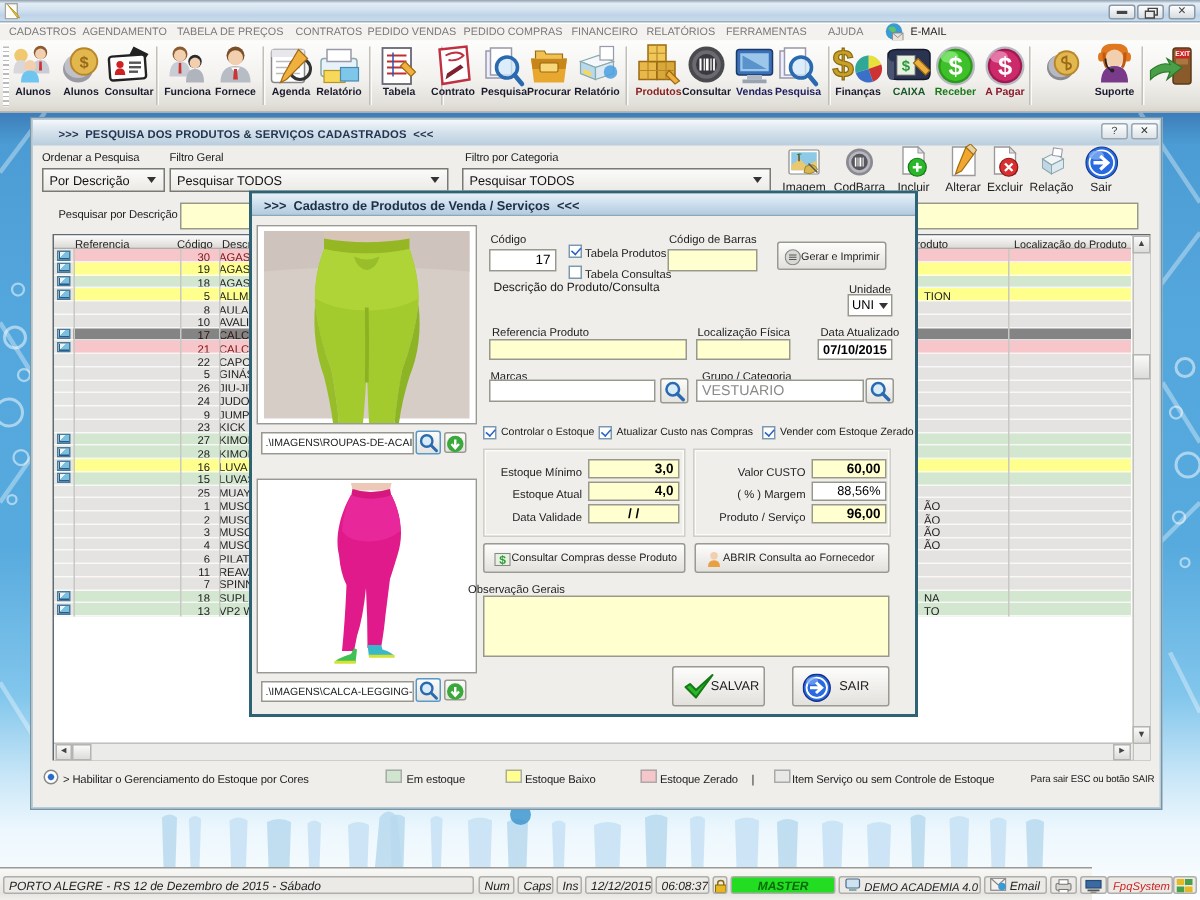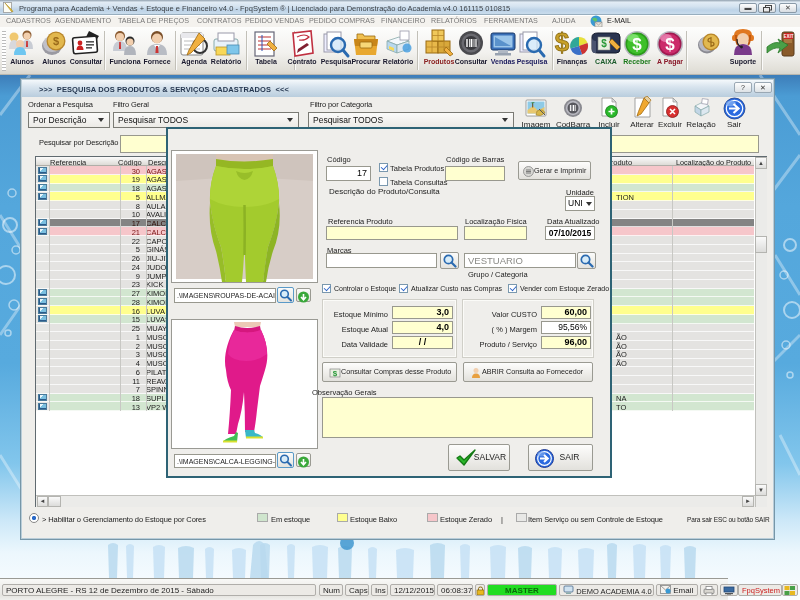--- a/index.html
+++ b/index.html
@@ -77,21 +77,21 @@
 .mlbl { position:absolute; font-size:7.5px; color:#1c1c1c; white-space:nowrap; }
 .whitebox { position:absolute; background:#fff; border:1px solid #98988e; }
 .cb { position:absolute; width:9px; height:9px; background:#fff; border:1px solid #7a98ae; }
 .cb.checked::after { content:""; position:absolute; left:1px; top:1px; width:4.5px; height:2.5px; border-left:1.5px solid #2a62c8; border-bottom:1.5px solid #2a62c8; transform:rotate(-48deg); }
 .btn { position:absolute; background:linear-gradient(180deg,#fdfdfc 0%,#f0efec 50%,#e2e1dc 100%); border:1px solid #9a9a92; border-radius:2px; font-size:8.5px; color:#1c1c1c; text-align:center; white-space:nowrap; overflow:hidden; }
 .imgframe { position:absolute; background:#fff; border:1px solid #9a9a94; }
 .magbtn { position:absolute; width:17px; height:16px; background:linear-gradient(180deg,#fbfbfa,#e4e3de); border:1px solid #9a9a92; border-radius:2px; }
 .grnbtn { position:absolute; width:15px; height:14px; background:linear-gradient(180deg,#fbfbfa,#e4e3de); border:1px solid #9a9a92; border-radius:2px; }
 
 
-#statusbar { position:absolute; left:0; top:578px; width:728px; height:22px; background:linear-gradient(180deg,#f8f8f6,#e6e5e1 80%,#efefec); border-top:1px solid #9a9a94; }
+#statusbar { position:absolute; left:0; top:578px; width:728px; height:22px; background:linear-gradient(180deg,#f8f8f6,#e6e5e1 80%,#efefec); border-top:1px solid #9a9a94;font-style:italic; }
 .scell { position:absolute; top:5px; height:12px; background:#eceae6; border:1px solid #b0aeaa; border-radius:2px; font-size:8px; color:#222; line-height:11px; padding-left:3px; overflow:hidden; white-space:nowrap; }
 </style>
 </head>
 <body>
 <div id="screen">
   <div id="desktop">
     <svg width="800" height="525" viewBox="0 0 800 525" style="position:absolute;left:0;top:0;">
       <defs>
         <linearGradient id="dg" x1="0" y1="0" x2="0" y2="1">
           <stop offset="0" stop-color="#3d7db9"></stop>
@@ -149,21 +149,20 @@
         <circle cx="347" cy="468" r="7" fill="#3f97cf"></circle>
         <path d="M253 470 q6 -8 12 0 l3 33 h-18 Z" fill="#b9d9ee"></path>
       </g>
     </svg>
   </div>
   <div id="titlebar">
     <svg class="abs" style="left:3px;top:2px;" width="11" height="11" viewBox="0 0 11 11">
         <rect x="0.5" y="0.5" width="8" height="10" fill="#fdfdf4" stroke="#999" stroke-width="0.8"></rect>
         <path d="M2 1 L9 8 L10 10 L8 9 Z" fill="#e8c030" stroke="#a8861a" stroke-width="0.5"></path>
       </svg>
-    <div class="txt">Programa para Academia + Vendas + Estoque e Financeiro v4.0 - FpqSystem ® | Licenciado para  Demonstração do Academia v4.0 161115 010815</div>
     <div class="winbtn" style="left:739px;">▬</div>
     <div class="winbtn" style="left:758px;"><svg width="9" height="8" viewBox="0 0 9 8" style="margin-top:1px;">
           <rect x="2.5" y="0.5" width="6" height="4.5" fill="none" stroke="#444" stroke-width="1"></rect>
           <rect x="0.5" y="2.5" width="6" height="4.5" fill="#e8e8e8" stroke="#444" stroke-width="1"></rect>
         </svg></div>
     <div class="winbtn" style="left:779px;">✕</div>
   </div>
   <div id="menubar">
     <span style="left:6px;">CADASTROS</span>
     <span style="left:55px;">AGENDAMENTO</span>
@@ -623,20 +622,23 @@
     <div class="sw" style="left:316px;top:434px;background:#ffff90;"></div>
     <div class="lbl" style="left:329px;top:436px;font-size:7.5px;">Estoque Baixo</div>
     <div class="sw" style="left:406px;top:434px;background:#f6c6ca;"></div>
     <div class="lbl" style="left:419px;top:436px;font-size:7.5px;">Estoque Zerado</div>
     <div class="lbl" style="left:480px;top:436px;font-size:7.5px;">|</div>
     <div class="sw" style="left:495px;top:434px;background:#e8e8e6;"></div>
     <div class="lbl" style="left:507px;top:436px;font-size:7.5px;">Item Serviço ou sem Controle de Estoque</div>
     <div class="lbl" style="left:666px;top:437px;font-size:6.5px;">Para sair ESC ou botão SAIR</div>
   </div>
   <div id="modal">
+    <div id="modaltitle">
+        <div class="t">&gt;&gt;&gt; &nbsp;Cadastro de Produtos de Venda / Serviços &nbsp;&lt;&lt;&lt;</div>
+      </div>
 
     <div class="imgframe" style="left:3px;top:21px;width:147px;height:133px;">
       <svg width="145" height="131" viewBox="0 0 145 131">
         <rect x="0" y="0" width="145" height="131" fill="#fff"></rect>
         <rect x="4" y="3" width="137" height="125" fill="#d7cdc7"></rect>
         <path d="M4 3 H141 V30 Q70 24 4 30 Z" fill="#cfc4bd"></path>
         <path d="M44 3 L101 3 L101 10 Q72 14 44 10 Z" fill="#d8c4b4"></path>
         <path d="M44 8 Q72 13 101 8 L101 17 Q72 22 44 17 Z" fill="#95b723"></path>
         <path d="M44 15 Q72 21 101 15 Q108 34 107 52 Q104 76 96 96 Q93 114 91 131 L74 131 Q73 110 72.5 92 Q72 110 70 131 L54 131 Q52 112 49 96 Q41 76 38 52 Q37 33 44 15 Z" fill="#a3cb2d"></path>
         <path d="M44 15 Q72 21 101 15 Q107 32 107 48 Q93 56 72.5 56 Q52 56 38 48 Q38 31 44 15 Z" fill="#aed437"></path>
@@ -711,21 +713,21 @@
     <div class="mlbl" style="left:379px;top:88px;">Data Atualizado</div>
     <div class="whitebox" style="left:377px;top:97px;width:50px;height:14px;font-size:8.5px;font-weight:bold;text-align:center;line-height:12px;">07/10/2015</div>
     <div class="mlbl" style="left:159px;top:117px;">Marcas</div>
     <div class="whitebox" style="left:158px;top:124px;width:111px;height:15px;"></div>
     <div class="magbtn" style="left:272px;top:123px;width:19px;height:17px;">
       <svg width="17" height="15" viewBox="0 0 17 15">
           <circle cx="7.5" cy="6.5" r="4.2" fill="#d8ecf8" stroke="#2a6ab0" stroke-width="1.7"></circle>
           <path d="M10.5 9.5 L14.5 13.5" stroke="#2a6ab0" stroke-width="2.2" stroke-linecap="round"></path>
         </svg>
     </div>
-    <div class="mlbl" style="left:300px;top:117px;margin-top:24px;">Grupo / Categoria</div>
+    <div class="mlbl" style="left:300px;top:117px;">Grupo / Categoria</div>
     <div class="whitebox" style="left:296px;top:124px;width:112px;height:15px;font-size:9.5px;color:#8a8a86;line-height:14px;padding-left:3px;">VESTUARIO</div>
     <div class="magbtn" style="left:409px;top:123px;width:19px;height:17px;">
       <svg width="17" height="15" viewBox="0 0 17 15">
           <circle cx="7.5" cy="6.5" r="4.2" fill="#d8ecf8" stroke="#2a6ab0" stroke-width="1.7"></circle>
           <path d="M10.5 9.5 L14.5 13.5" stroke="#2a6ab0" stroke-width="2.2" stroke-linecap="round"></path>
         </svg>
     </div>
     <div class="cb checked" style="left:154px;top:155px;"></div>
     <div class="mlbl" style="left:166px;top:156px;font-size:7px;">Controlar o Estoque</div>
     <div class="cb checked" style="left:231px;top:155px;"></div>
@@ -737,21 +739,21 @@
     <div class="abs" style="left:294px;top:170px;width:132px;height:59px;border:1px solid #d0cfc8;box-shadow:0 0 0 1px #fbfbf8 inset;"></div>
     <div class="mlbl" style="left:220px;top:181px;transform:translateX(-100%);">Estoque Mínimo</div>
     <div class="yellowbox" style="left:224px;top:177px;width:61px;height:13px;font-size:9px;font-weight:bold;text-align:right;line-height:11px;padding-right:3px;">3,0</div>
     <div class="mlbl" style="left:220px;top:196px;transform:translateX(-100%);">Estoque Atual</div>
     <div class="yellowbox" style="left:224px;top:192px;width:61px;height:13px;font-size:9px;font-weight:bold;text-align:right;line-height:11px;padding-right:3px;">4,0</div>
     <div class="mlbl" style="left:220px;top:211px;transform:translateX(-100%);">Data Validade</div>
     <div class="yellowbox" style="left:224px;top:207px;width:61px;height:13px;font-size:9px;font-weight:bold;text-align:center;line-height:11px;">/ /</div>
     <div class="mlbl" style="left:369px;top:181px;transform:translateX(-100%);">Valor CUSTO</div>
     <div class="yellowbox" style="left:373px;top:177px;width:50px;height:13px;font-size:9px;font-weight:bold;text-align:right;line-height:11px;padding-right:3px;">60,00</div>
     <div class="mlbl" style="left:369px;top:196px;transform:translateX(-100%);">( % ) Margem</div>
-    <div class="whitebox" style="left:373px;top:192px;width:50px;height:13px;font-size:8.5px;text-align:right;line-height:11px;padding-right:3px;">95,56%</div>
+    <div class="whitebox" style="left:373px;top:192px;width:50px;height:13px;font-size:8.5px;text-align:right;line-height:11px;padding-right:3px;">88,56%</div>
     <div class="mlbl" style="left:369px;top:211px;transform:translateX(-100%);">Produto / Serviço</div>
     <div class="yellowbox" style="left:373px;top:207px;width:50px;height:13px;font-size:9px;font-weight:bold;text-align:right;line-height:11px;padding-right:3px;">96,00</div>
     <div class="btn" style="left:154px;top:233px;width:135px;height:20px;line-height:18px;font-size:8px;text-align:left;">
       <svg style="position:absolute;left:6px;top:4px;" width="12" height="12" viewBox="0 0 12 12">
           <rect x="1" y="2" width="10" height="8" fill="#e8f0e0" stroke="#888" stroke-width="0.7"></rect>
           <text x="6" y="9" font-size="8" font-weight="bold" fill="#2a9a3a" text-anchor="middle">$</text>
         </svg>
       <span style="margin-left:18px;font-size:7.2px;">Consultar Compras desse Produto</span>
     </div>
     <div class="btn" style="left:295px;top:233px;width:130px;height:20px;line-height:18px;font-size:8px;text-align:left;">

